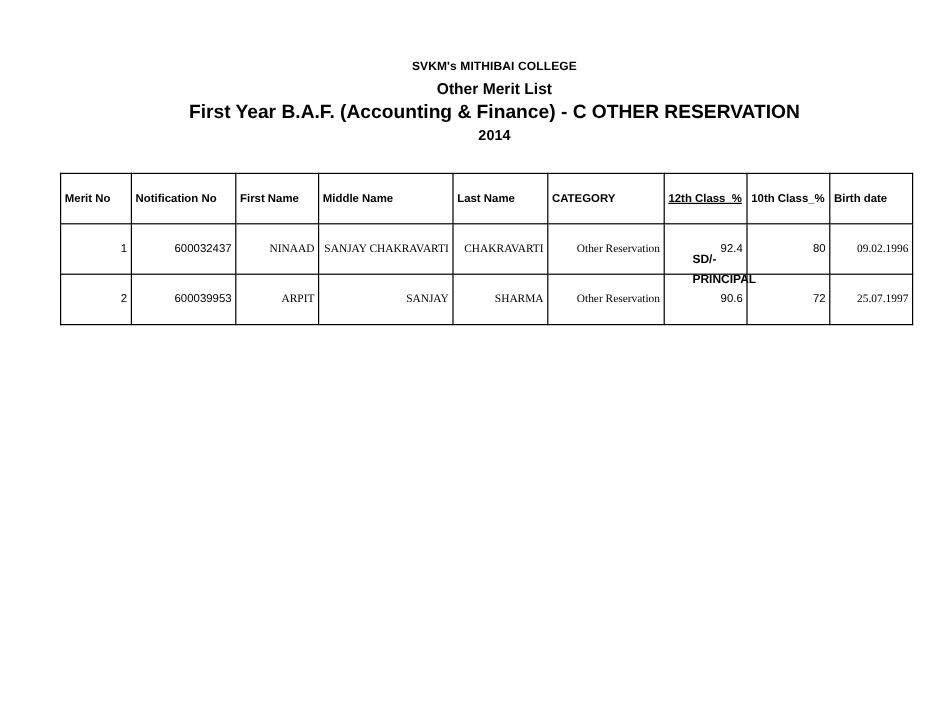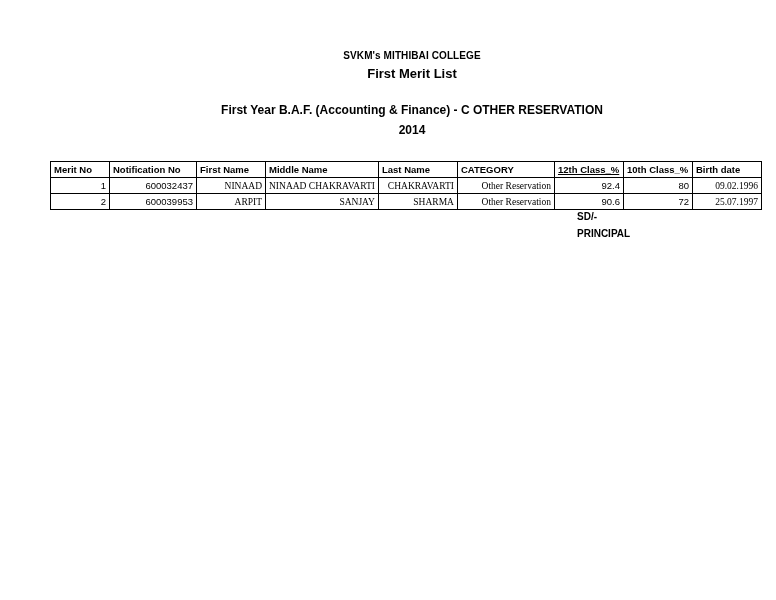--- a/index.html
+++ b/index.html
@@ -32,45 +32,45 @@
     line-height: 15px;
     letter-spacing: 0.1px;
   }
   .line-title {
     font-size: 13px;
     font-weight: bold;
     line-height: 19px;
     margin-top: 1px;
   }
   .line-course {
-    font-size: 12px;
+    font-size: 16px;
     font-weight: bold;
     line-height: 19px;
-    margin-top: 18px;
+    margin-top: 1px;
   }
   .line-year {
     font-size: 12px;
     font-weight: bold;
     line-height: 18px;
     margin-top: 1px;
   }
 
   .table-wrap {
     margin-top: 22px;
     padding-left: 50px;
   }
   table.merit {
     border-collapse: collapse;
     font-size: 9.5px;
     table-layout: fixed;
   }
   table.merit th,
   table.merit td {
     border: 1px solid #000000;
-    padding: 1px 3px;
+    padding: 14px 3px;
     height: 13px;
     line-height: 12px;
     font-weight: normal;
     overflow: hidden;
     white-space: nowrap;
   }
   table.merit thead th {
     font-weight: bold;
     text-align: left;
   }
@@ -96,21 +96,21 @@
     line-height: 17px;
   }
 </style>
 </head>
 <body>
 
 <div class="page">
 
   <div class="header-block">
     <div class="line-org">SVKM's MITHIBAI COLLEGE</div>
-    <div class="line-title">First Merit List</div>
+    <div class="line-title">Other Merit List</div>
     <div class="line-course">First Year B.A.F. (Accounting &amp; Finance) - C OTHER RESERVATION</div>
     <div class="line-year">2014</div>
   </div>
 
   <div class="table-wrap">
     <table class="merit">
       <thead>
         <tr>
           <th class="c-merit">Merit No</th>
           <th class="c-notif">Notification No</th>
@@ -121,21 +121,21 @@
           <th class="c-12th">12th Class_%</th>
           <th class="c-10th">10th Class_%</th>
           <th class="c-birth">Birth date</th>
         </tr>
       </thead>
       <tbody>
         <tr>
           <td class="num">1</td>
           <td class="num">600032437</td>
           <td class="txt">NINAAD</td>
-          <td class="txt">NINAAD CHAKRAVARTI</td>
+          <td class="txt">SANJAY CHAKRAVARTI</td>
           <td class="txt">CHAKRAVARTI</td>
           <td class="txt">Other Reservation</td>
           <td class="num">92.4</td>
           <td class="num">80</td>
           <td class="txt">09.02.1996</td>
         </tr>
         <tr>
           <td class="num">2</td>
           <td class="num">600039953</td>
           <td class="txt">ARPIT</td>

